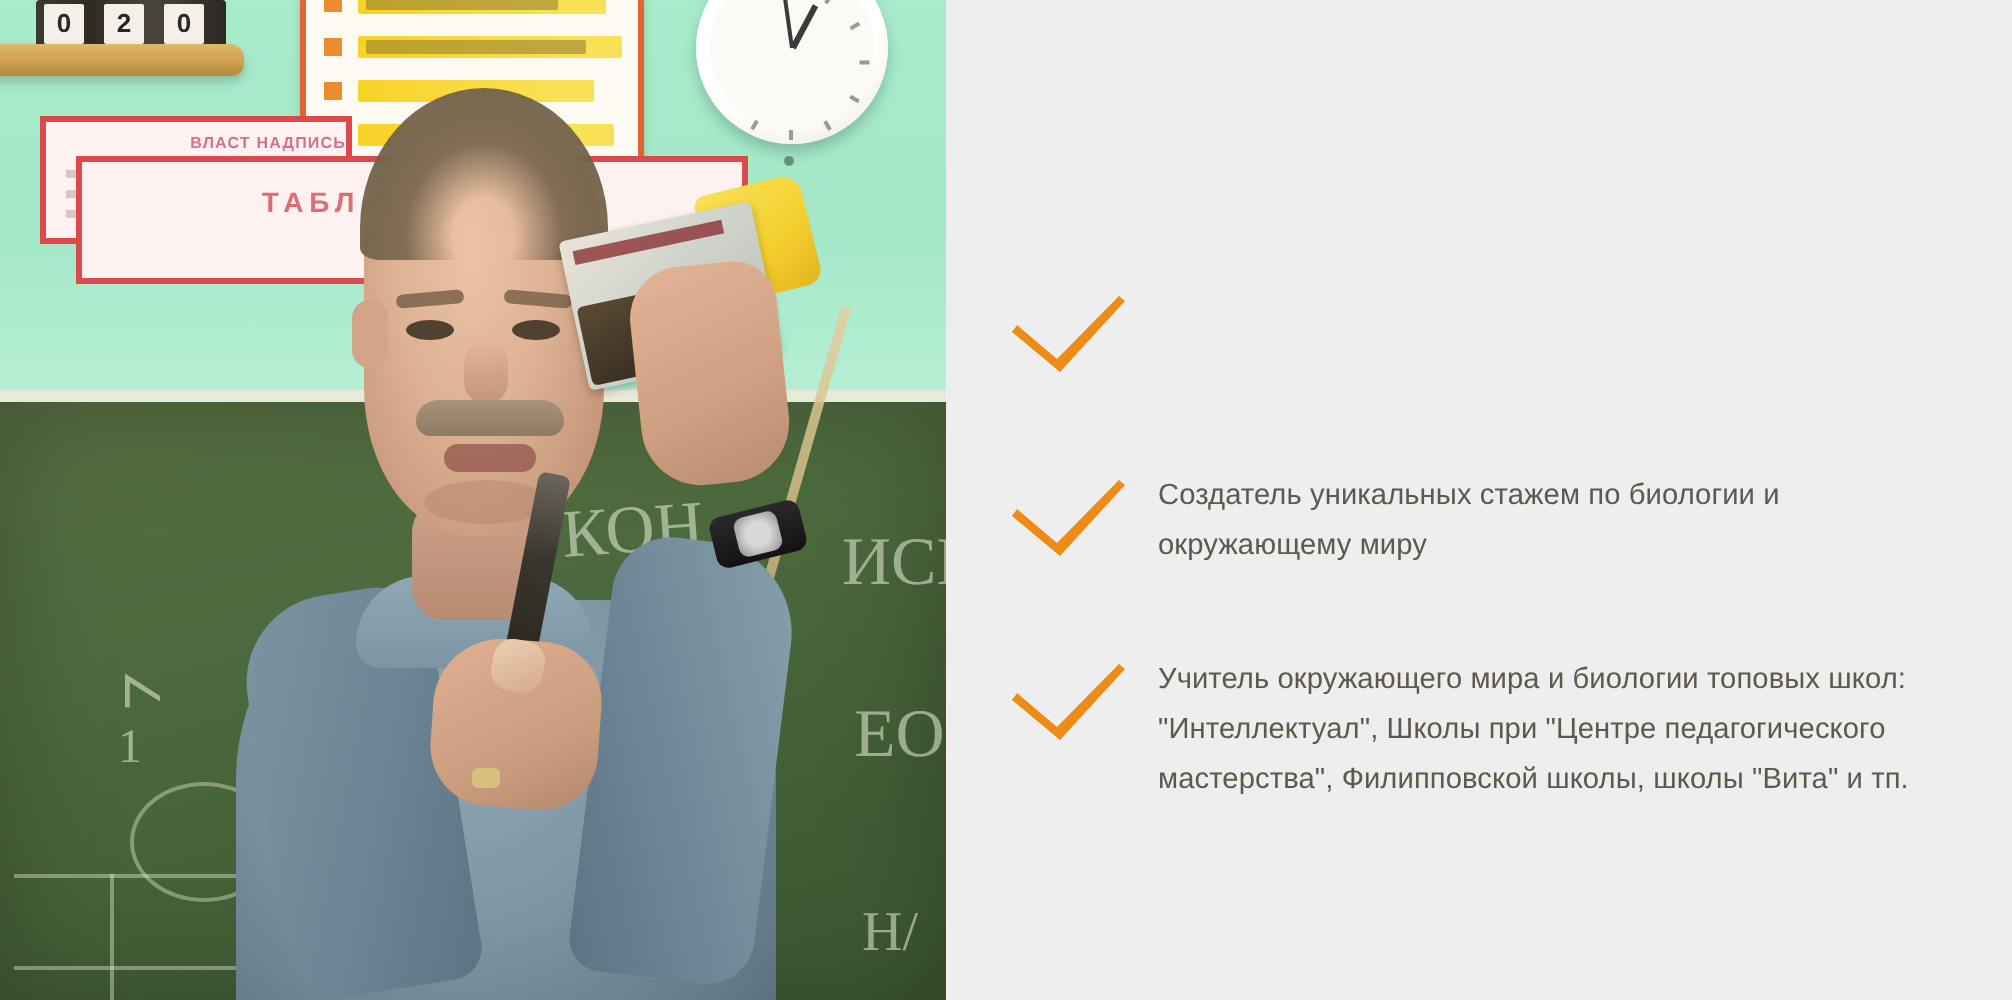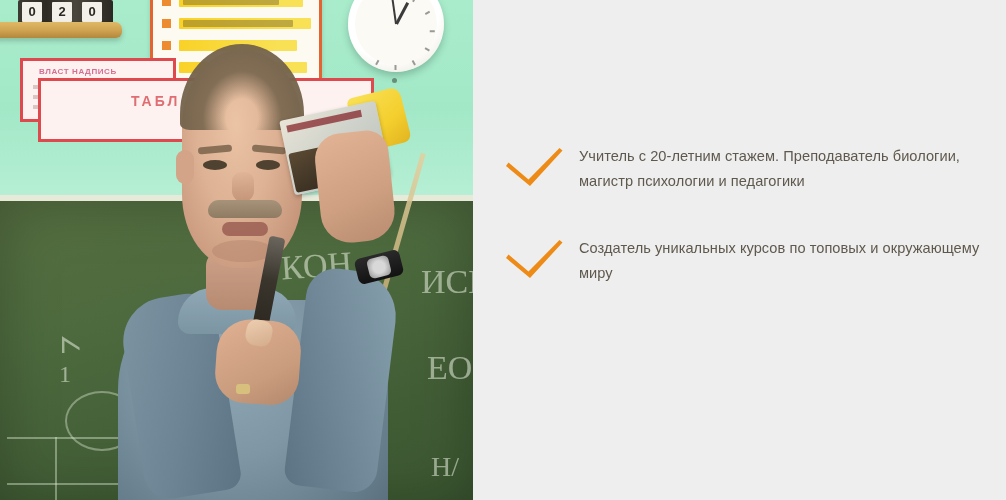--- a/index.html
+++ b/index.html
@@ -102,22 +102,22 @@
     letter-spacing: 3px;
     opacity: .85;
   }
   .poster-red2 {
     position: absolute;
     left: 20px; top: 58px; width: 150px; height: 58px;
     background: #fdf2f0;
     border: 3px solid #e4474c;
   }
   .poster-red2 .ptitle2 {
-    position: absolute; left: 16px; right: 0; top: 6px;
-    text-align: left; color: #cf4d7e;
+    position: absolute; left: 0; right: 0; top: 6px;
+    text-align: right; color: #cf4d7e;
     font: bold 8px "Liberation Sans", sans-serif;
     letter-spacing: .6px; opacity: .8;
   }
   .poster-red2 .line {
     position: absolute; left: 10px; right: 10px; height: 4px;
     background: rgba(150,90,90,.3);
   }
   
   .clock {
     position: absolute;
@@ -492,29 +492,36 @@
 
 
     <div class="bullets">
 
       <div class="bullet">
         <div class="check">
           <svg width="64" height="48" viewBox="0 0 64 48" xmlns="http://www.w3.org/2000/svg">
             <path d="M3 20 L5.5 16.5 L25.5 33.5 L56.5 2 L59.5 4.5 L27 40 Z" fill="#ED8B16"></path>
           </svg>
         </div>
-        <div class="btext">Учитель с 20-летним стажем. Преподаватель биологии, магистр психологии и педагогики</div>
       </div>
 
       <div class="bullet">
         <div class="check">
           <svg width="64" height="48" viewBox="0 0 64 48" xmlns="http://www.w3.org/2000/svg">
             <path d="M3 20 L5.5 16.5 L25.5 33.5 L56.5 2 L59.5 4.5 L27 40 Z" fill="#ED8B16"></path>
           </svg>
         </div>
-        <div class="btext">Создатель уникальных курсов по топовых и окружающему миру</div>
-      </div>
-
+        <div class="btext">Создатель уникальных стажем по биологии и окружающему миру</div>
+      </div>
+
+      <div class="bullet">
+        <div class="check">
+          <svg width="64" height="48" viewBox="0 0 64 48" xmlns="http://www.w3.org/2000/svg">
+            <path d="M3 20 L5.5 16.5 L25.5 33.5 L56.5 2 L59.5 4.5 L27 40 Z" fill="#ED8B16"></path>
+          </svg>
+        </div>
+        <div class="btext">Учитель окружающего мира и биологии топовых школ: "Интеллектуал", Школы при "Центре педагогического мастерства", Филипповской школы, школы "Вита" и тп.</div>
+      </div>
 
     </div>
   </div>
 
 </div>
 
 </body></html>

